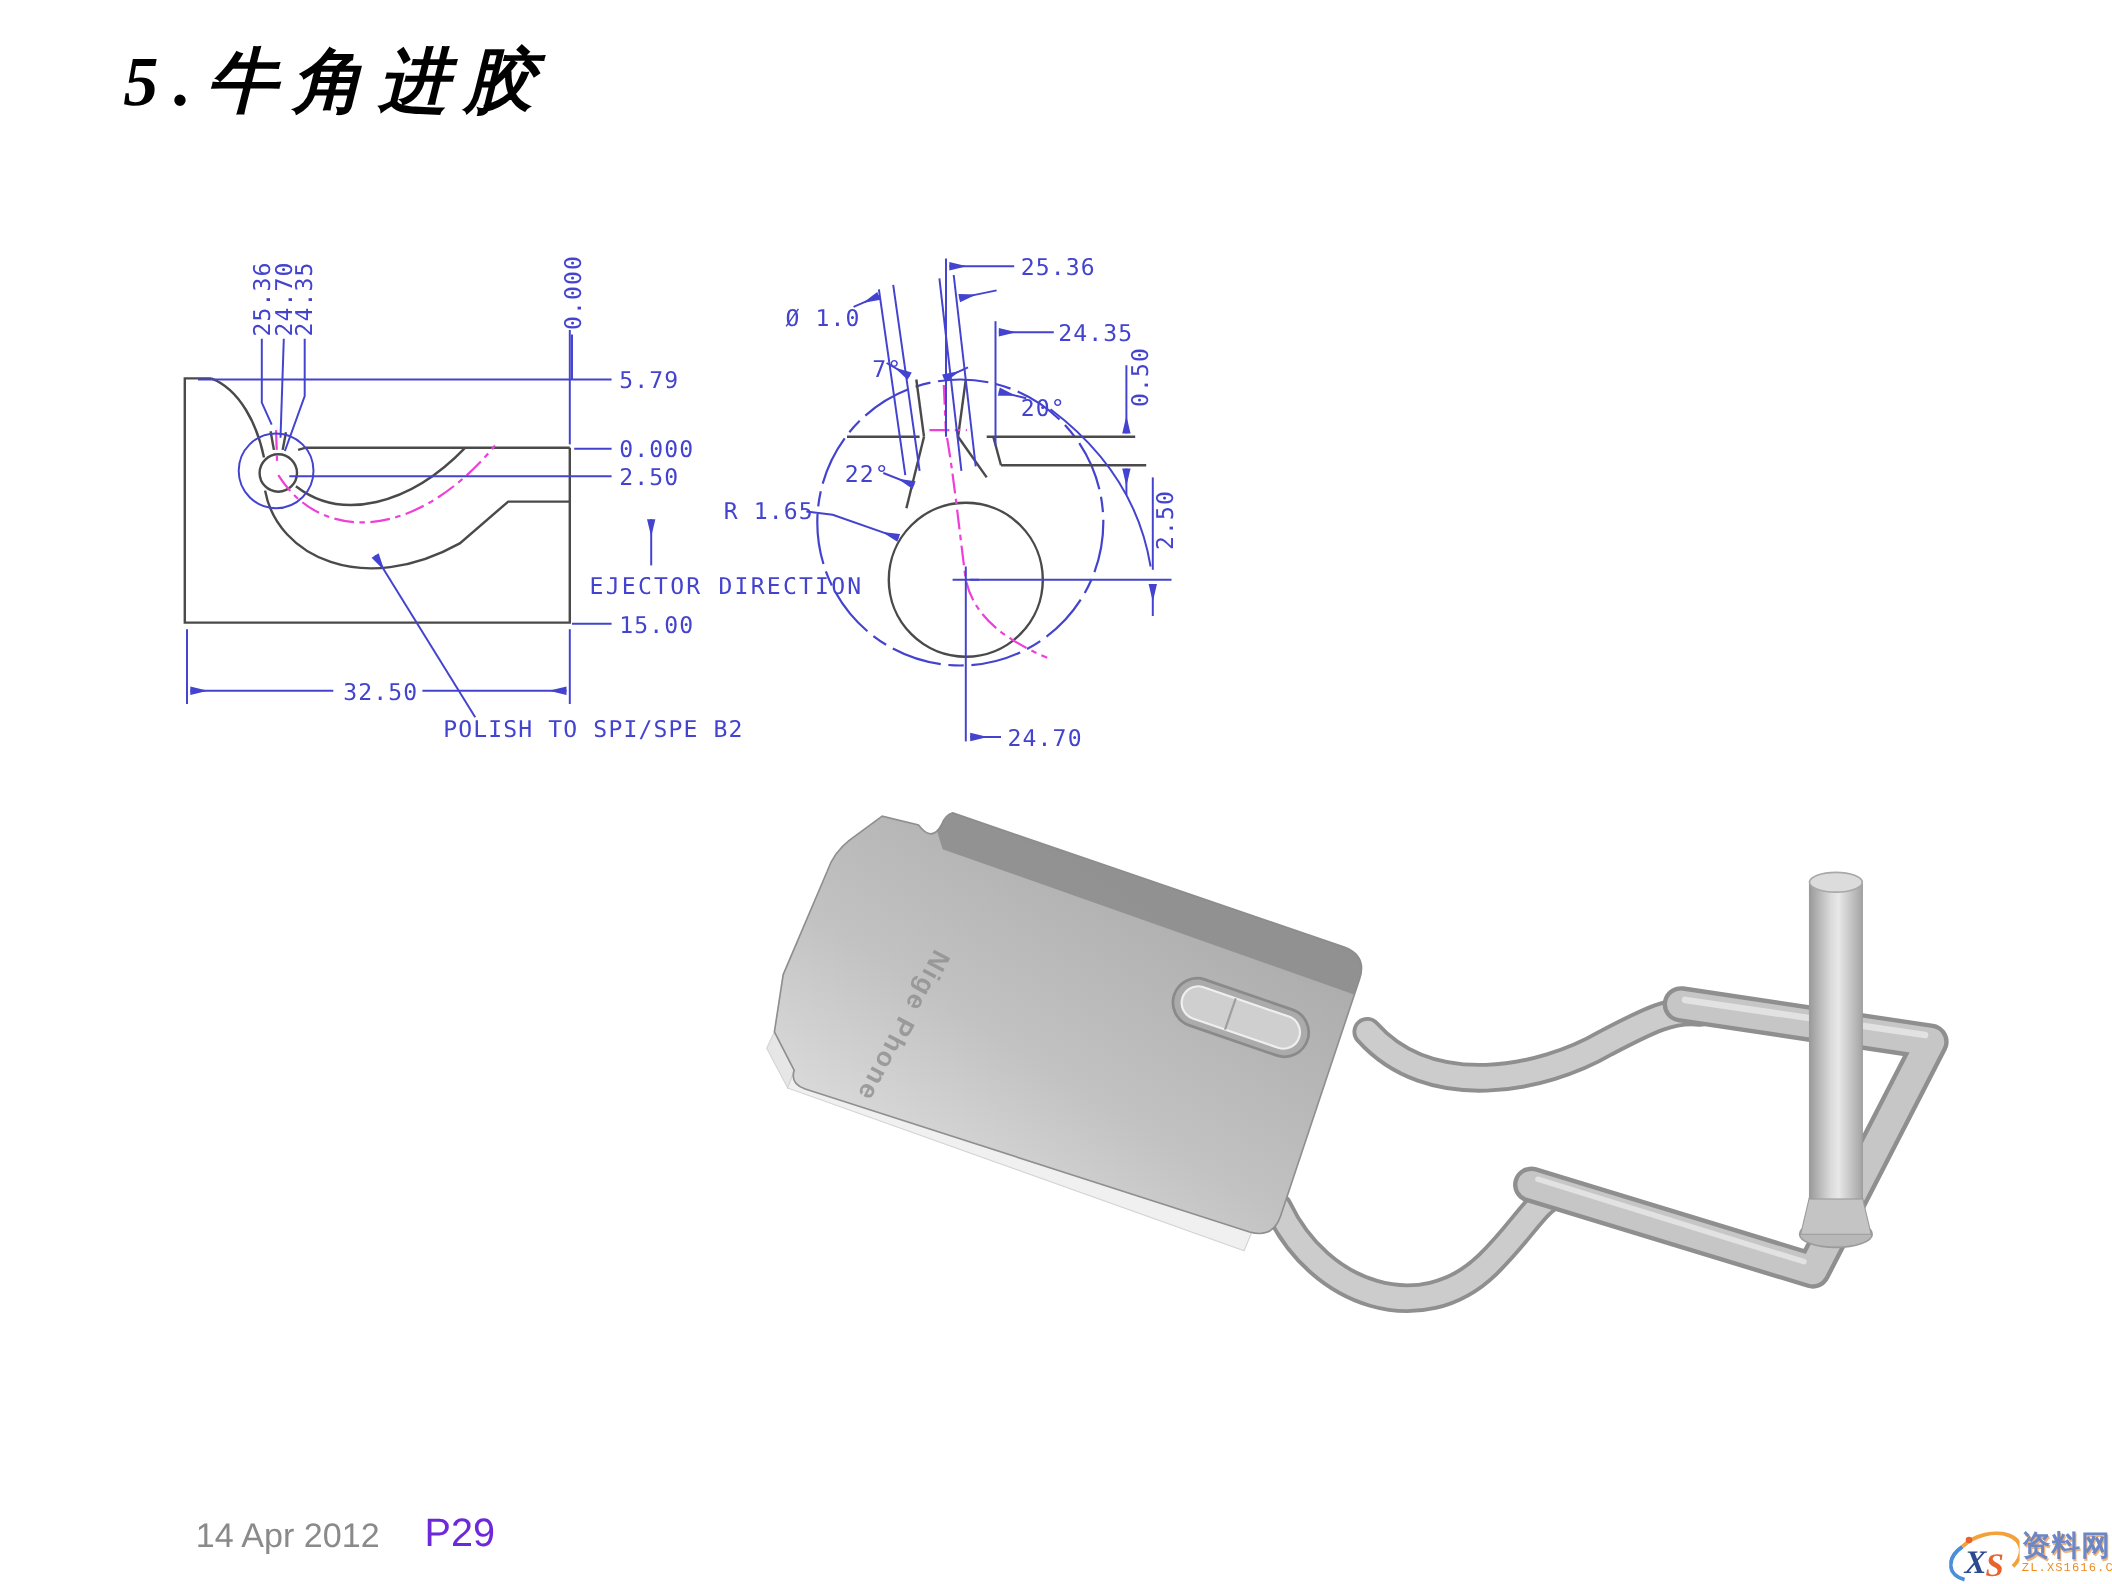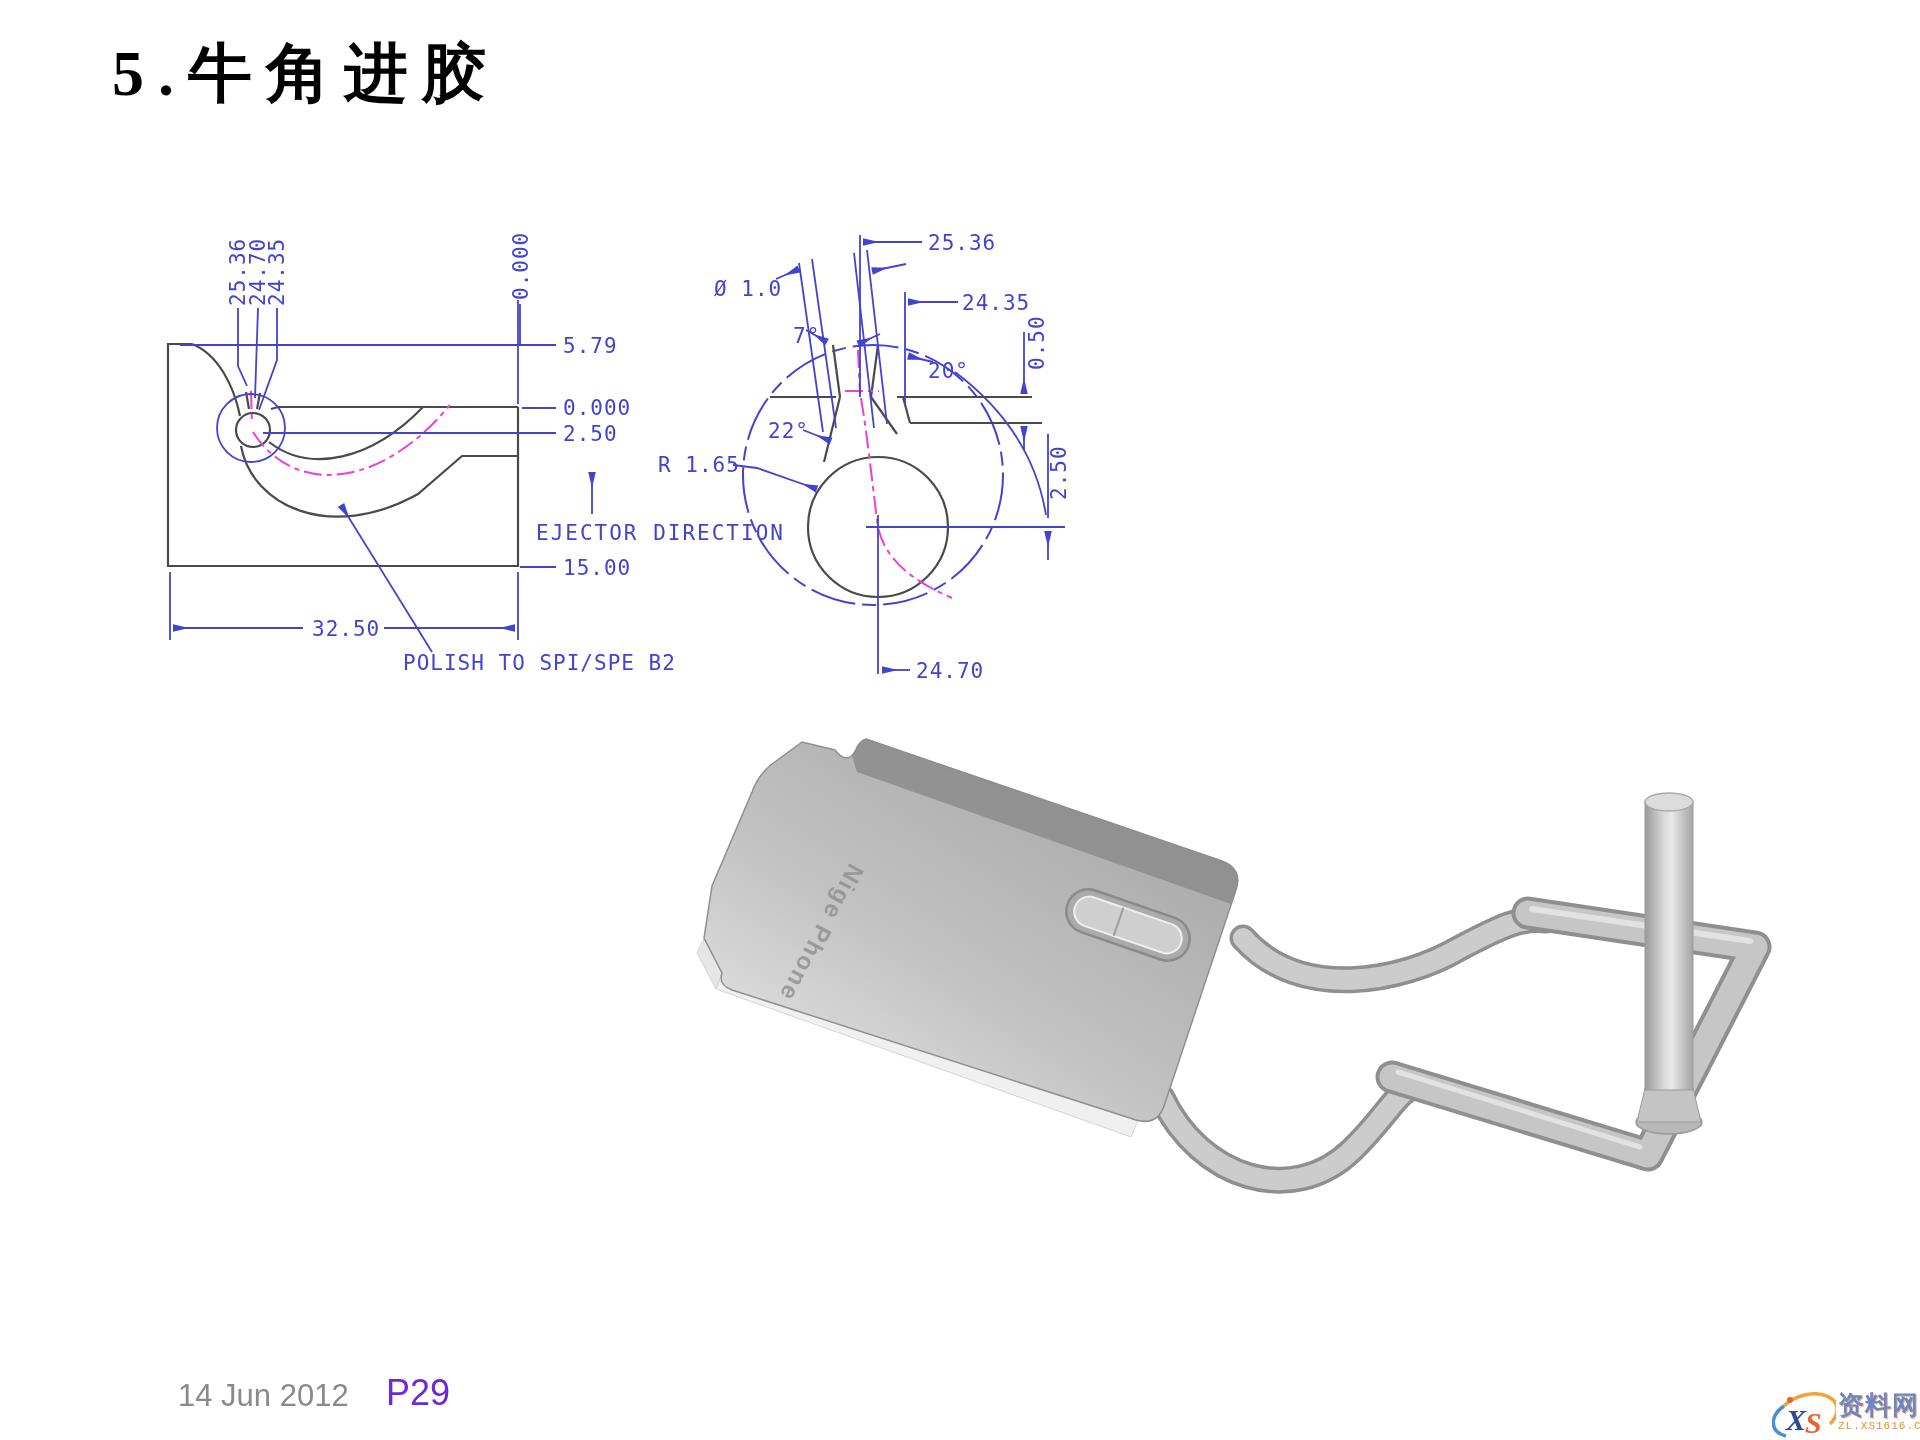--- a/index.html
+++ b/index.html
@@ -1,19 +1,19 @@
 <!DOCTYPE html>
 <html><head>
 <meta charset="utf-8">
 <style>
   html,body{margin:0;padding:0;background:#ffffff;}
   .stage{position:relative;width:1920px;height:1440px;background:#ffffff;overflow:hidden;
          font-family:"Liberation Sans",sans-serif;}
   .title{position:absolute;left:112px;top:30px;margin:0;color:#000;
-         font-family:"Liberation Serif",serif;font-weight:bold;
+         font-family:"Liberation Serif",serif;font-style:italic;font-weight:bold;
          font-size:64px;letter-spacing:14px;}
   .drawing{position:absolute;left:0;top:0;}
   .dim{font-family:"DejaVu Sans Mono",monospace;font-size:21px;fill:#4343cf;letter-spacing:1px;}
   .dim-wide{letter-spacing:2px;}
   .engrave{font-family:"Liberation Sans",sans-serif;font-size:24px;fill:#8f8f8f;
            letter-spacing:2px;opacity:.8;font-weight:bold;}
   .footer-date{position:absolute;left:178px;top:1378px;font-size:31px;color:#8a8a8a;}
   .footer-page{position:absolute;left:386px;top:1372px;font-size:36px;color:#6d28d9;}
   .watermark{position:absolute;left:1772px;top:1392px;display:flex;align-items:flex-start;}
   .wm-text{display:flex;flex-direction:column;margin-left:2px;}
@@ -190,21 +190,21 @@
         <g transform="rotate(19 1128 925)">
           <rect x="1064" y="903" width="128" height="44" rx="22" fill="#ababab" stroke="#8a8a8a" stroke-width="2.5"></rect>
           <rect x="1072" y="910" width="112" height="30" rx="15" fill="#cfcfcf" stroke="#efefef" stroke-width="2"></rect>
           <line x1="1118" y1="910" x2="1118" y2="940" stroke="#9e9e9e" stroke-width="2"></line>
         </g>
         <text class="engrave" transform="translate(850,862) rotate(118)">Nige Phone</text>
       </g>
     </g>
   </svg>
 
-  <div class="footer-date">14 Jun 2012</div>
+  <div class="footer-date">14 Apr 2012</div>
   <div class="footer-page">P29</div>
 
   <div class="watermark">
     <svg width="64" height="52" viewBox="0 0 64 52">
       <path d="M 14,44 A 28,18 -18 0 1 12,14" fill="none" stroke="#4a8fd8" stroke-width="3.5"></path>
       <path d="M 12,14 A 28,18 -18 0 1 58,32" fill="none" stroke="#f3a23b" stroke-width="3.5"></path>
       <circle cx="18" cy="8" r="3" fill="#e8642c"></circle>
       <text x="14" y="38" font-family="Liberation Serif,serif" font-style="italic" font-weight="bold" font-size="30" fill="#2c4a8f">X</text>
       <text x="33" y="41" font-family="Liberation Serif,serif" font-style="italic" font-weight="bold" font-size="30" fill="#e8642c">S</text>
     </svg>

